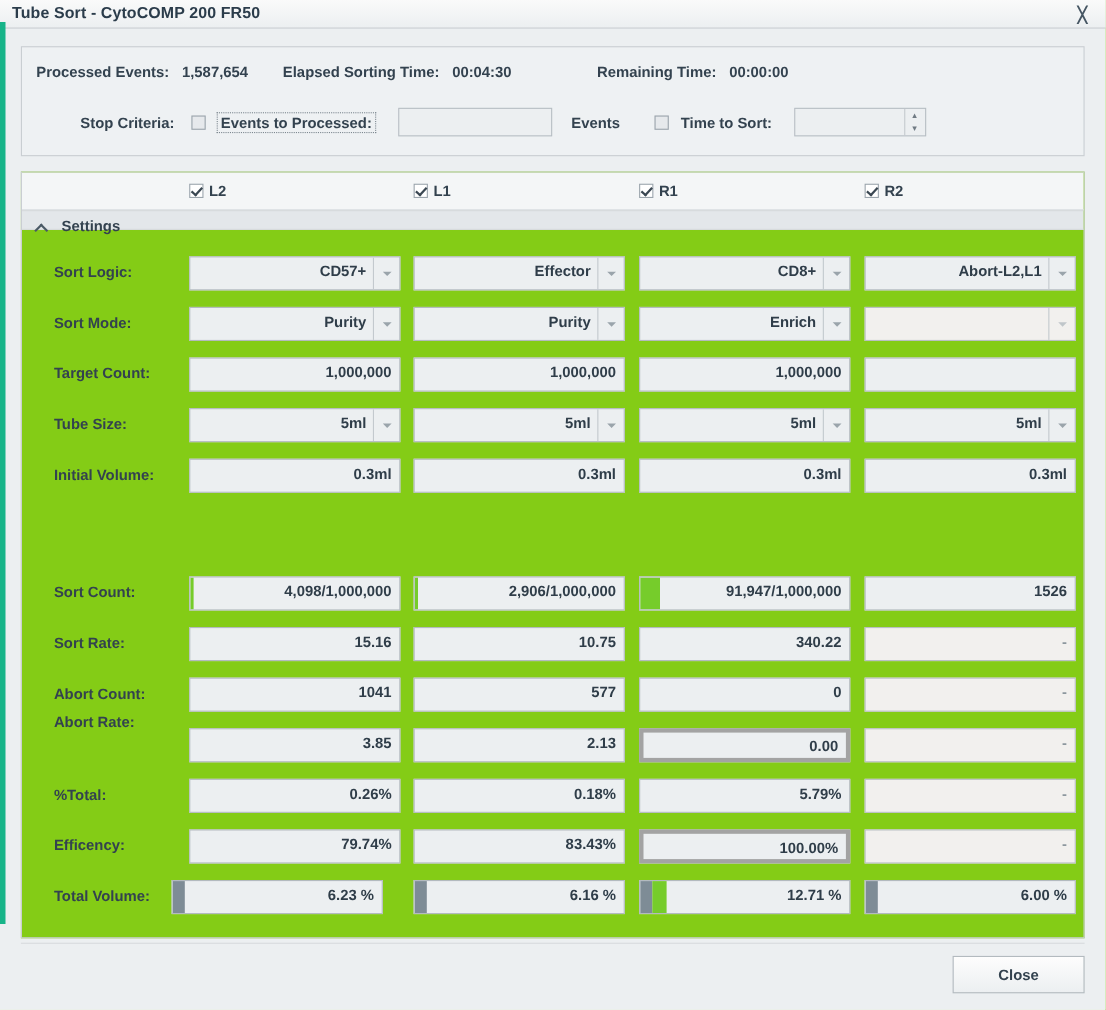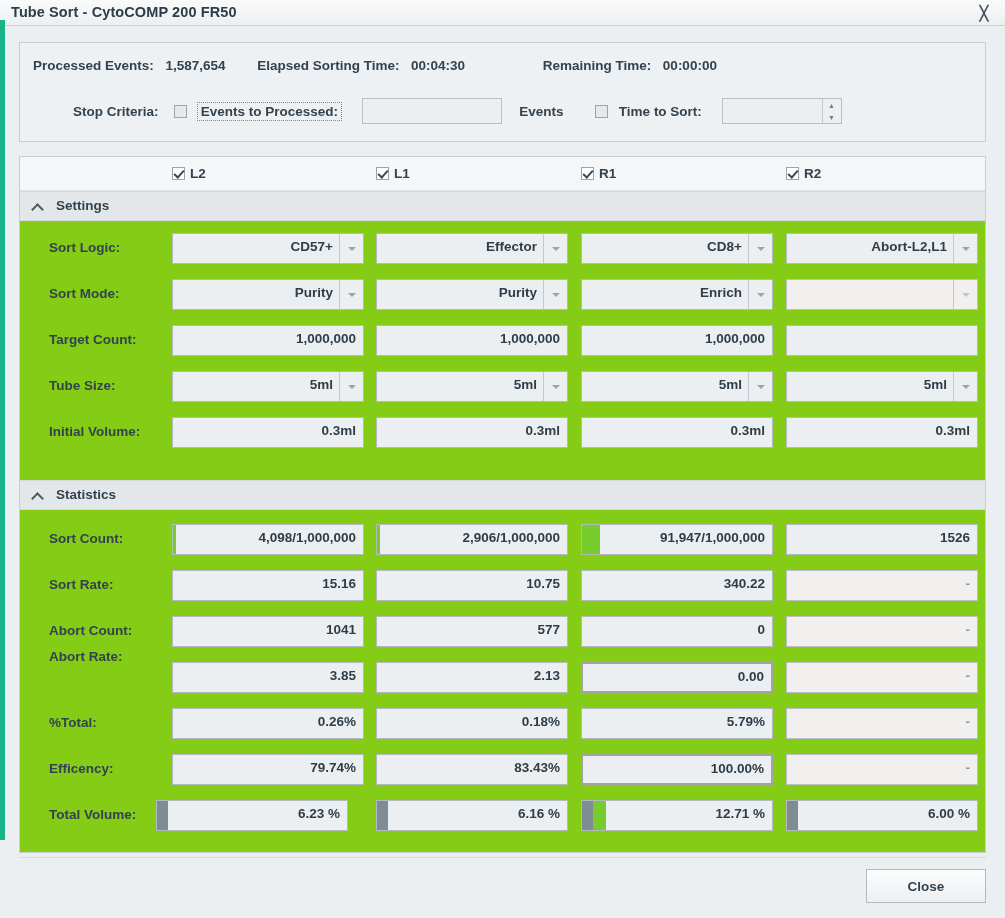--- a/index.html
+++ b/index.html
@@ -101,21 +101,21 @@
     box-sizing:border-box;
   }
   .colhead .cbwrap{
     position:absolute;top:8px;
     font-size:13.5px;font-weight:600;color:#33424f;
     white-space:nowrap;cursor:pointer;
   }
   .colhead .cbwrap span.t{margin-left:5px;vertical-align:middle;}
 
   .section{
-    position:absolute;left:0;width:100%;height:30px;
+    position:absolute;left:0;width:100%;height:18px;
     background:#e3e7ea;border-top:1px solid #d6dadd;border-bottom:1px solid #d6dadd;
     box-sizing:border-box;
   }
   .section .chev{
     position:absolute;left:12px;top:10px;width:14px;height:9px;
     cursor:pointer;
   }
   .section .chev:before{
     content:"";position:absolute;left:1px;top:3px;
     width:7px;height:7px;border:solid #4a5a66;
@@ -148,21 +148,21 @@
   }
   .fld.combo .arrow i{
     width:0;height:0;border-left:4px solid transparent;
     border-right:4px solid transparent;border-top:4px solid #9aa4ab;
     display:block;
   }
   .fld.combo .txt{right:30px;}
   .fld.disabled{background:#f2f0ee;border-color:#b9bfc3;}
   .fld.disabled .txt{color:#8d979e;}
   .fld.disabled .arrow i{border-top-color:#c0c6ca;}
-  .fld.alert{border:2px solid #a3a3a3;}
+  .fld.alert{border:4px solid #a3a3a3;}
   .bar-gray{
     position:absolute;left:0;top:0;width:11px;height:100%;
     background:#7e8c96;
   }
   .bar-green{
     position:absolute;top:0;height:100%;
     background:#76cc2b;
   }
   
   .footer-sep{
@@ -330,24 +330,20 @@
           <div class="txt">0.3ml</div>
         </div>
         <div class="fld" style="left: 561px; top: 260px; width: 192px;">
           <div class="txt">0.3ml</div>
         </div>
         <div class="fld" style="left: 766px; top: 260px; width: 192px;">
           <div class="txt">0.3ml</div>
         </div>
       </div>
 
-    <div class="section" style="top:323px;">
-      <span class="chev"></span>
-      <span class="stitle">Statistics</span>
-    </div>
 
     <div id="stats-body">
         <div class="rowlabel" style="top: 374px;">Sort Count:</div>
         <div class="fld" style="left: 152px; top: 367px; width: 192px;">
           <div class="bar-green" style="left: 0px; width: 3px;"></div>
           <div class="txt">4,098/1,000,000</div>
         </div>
         <div class="fld" style="left: 356px; top: 367px; width: 192px;">
           <div class="bar-green" style="left: 0px; width: 3px;"></div>
           <div class="txt">2,906/1,000,000</div>

